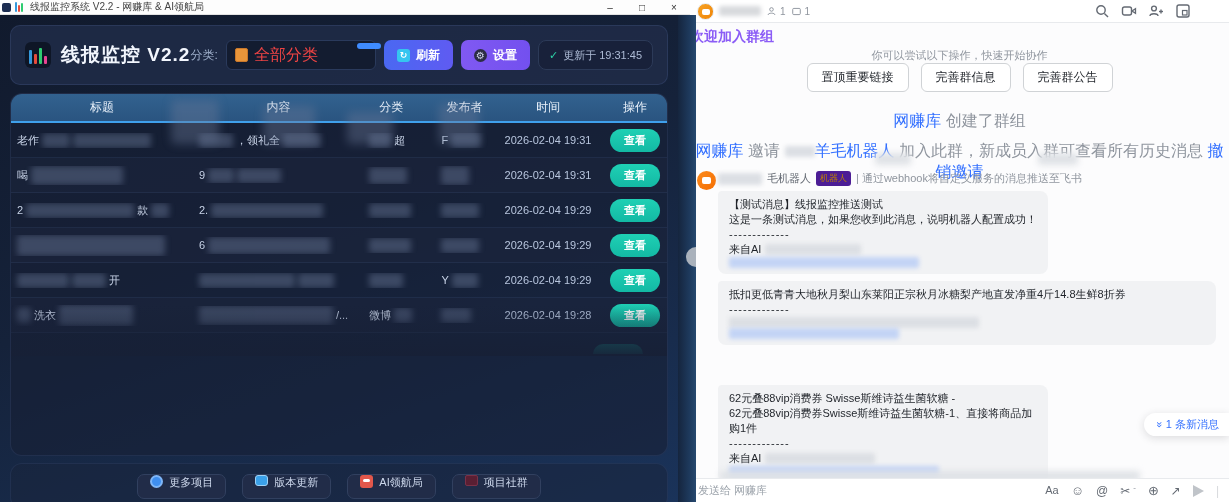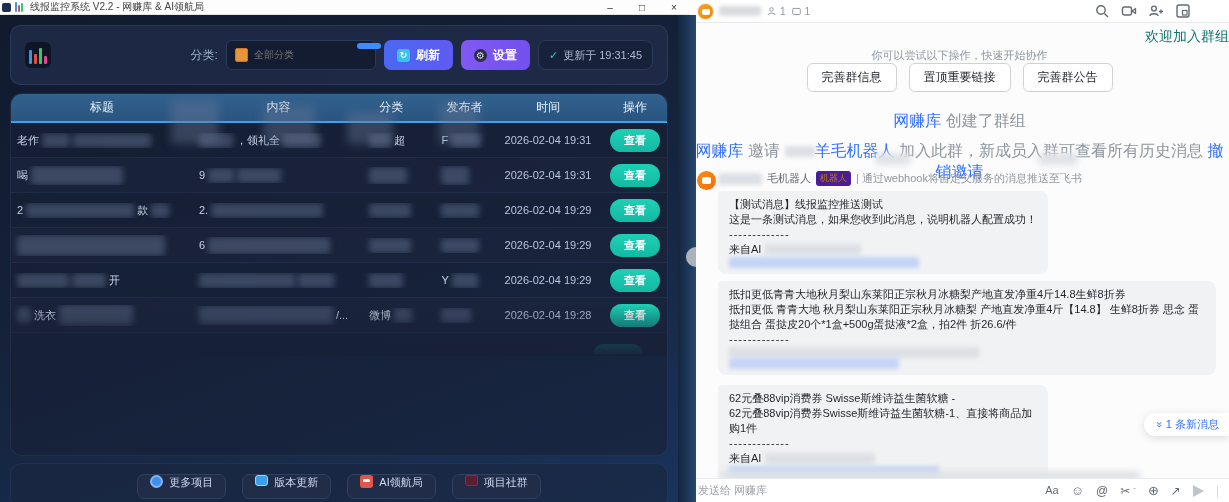--- a/index.html
+++ b/index.html
@@ -17,21 +17,21 @@
   .app-body { position:absolute; left:0; top:15px; width:678px; height:487px; background:linear-gradient(160deg,#111a2d 0%,#15223a 45%,#1a335a 100%); overflow:hidden; }
 
   .header-card { position:absolute; left:10px; top:10px; width:658px; height:60px; background:rgba(32,44,72,.85); border:1px solid rgba(100,130,190,.18); border-radius:10px; display:flex; align-items:center; padding:0 14px; }
   .logo-ico { width:26px; height:26px; background:#0e1626; border-radius:6px; display:flex; align-items:flex-end; justify-content:center; gap:2px; padding:4px; margin-right:10px; }
   .logo-ico i { width:4px; border-radius:1px; }
   .app-title { color:#f2f6fd; font-size:19px; font-weight:bold; letter-spacing:1px; }
   .hdr-right { margin-left:auto; display:flex; align-items:center; gap:8px; }
   .cat-label { color:#9fb0cc; font-size:12px; }
   .cat-select { width:150px; height:30px; background:#131c30; border:1px solid #2a3a5c; border-radius:6px; display:flex; align-items:center; padding:0 8px; gap:6px; position:relative; cursor:pointer; }
   .cat-ico { width:13px; height:14px; background:#e8953a; border-radius:2px; border:1px solid #c8772a; }
-  .cat-select span { color:#737373; font-size:10px; }
+  .cat-select span { color:#ef4444; font-size:16px; }
   .cat-dash { position:absolute; right:-6px; top:2px; width:24px; height:6px; background:#3f8cff; border-radius:3px; }
   .btn { height:30px; border:none; border-radius:7px; color:#fff; font-size:12px; font-weight:bold; display:flex; align-items:center; gap:6px; padding:0 13px; cursor:pointer; font-family:inherit; }
   .btn-refresh { background:linear-gradient(90deg,#4a68f2,#5f5bf2); }
   .btn-settings { background:linear-gradient(90deg,#8059f2,#7350ef); }
   .mini-ico { width:13px; height:13px; border-radius:3px; background:#35c5f0; color:#fff; font-size:9px; display:flex; align-items:center; justify-content:center; }
   .gear-ico { width:13px; height:13px; border-radius:50%; background:#2c2c44; color:#cfd4ea; font-size:10px; display:flex; align-items:center; justify-content:center; }
   .updated-pill { height:30px; background:#18213a; border:1px solid #2c3a58; border-radius:8px; display:flex; align-items:center; gap:5px; padding:0 10px; color:#aebcd6; font-size:11px; }
   .updated-pill .chk { color:#2dd4a8; font-size:11px; }
 
   .content-card { position:absolute; left:10px; top:78px; width:658px; height:363px; background:rgba(23,32,54,.6); border:1px solid rgba(100,130,190,.14); border-radius:12px; overflow:hidden; }
@@ -69,21 +69,21 @@
   .chat-header { position:absolute; left:0; top:0; width:100%; height:23px; background:#fff; border-bottom:1px solid #e8eaed; display:flex; align-items:center; padding-left:7px; gap:5px; }
   .gavatar { width:17px; height:17px; border-radius:50%; background:linear-gradient(135deg,#f7a325,#f08406); border:1px solid #e8ecef; position:relative; flex:none; }
   .gavatar::after{ content:""; position:absolute; left:4px; top:5px; width:8px; height:6px; background:#fff; border-radius:2px; }
   .gname-patch { width:42px; height:10px; background:#d8dadd; filter:blur(2px); border-radius:2px; }
   .hmeta { display:flex; align-items:center; gap:3px; color:#8f959e; font-size:10px; }
   .hmeta svg { display:block; }
   .chat-header-icons { margin-left:auto; display:flex; gap:11px; padding-right:38px; }
   .chat-header-icons .hic { width:16px; height:16px; cursor:pointer; }
 
   .chat-body { position:absolute; left:0; top:23px; width:100%; height:455px; overflow:hidden; }
-  .welcome-title { position:absolute; left:0; top:5px; width:100%; text-align:right; font-size:14px; color:#0f766e; font-weight:normal; }
+  .welcome-title { position:absolute; left:0; top:5px; width:100%; text-align:left; font-size:14px; color:#8b5cf6; font-weight:bold; }
   .welcome-sub { position:absolute; left:0; top:25px; width:100%; text-align:center; font-size:11px; color:#8f959e; }
   .welcome-actions { position:absolute; left:0; top:40px; width:100%; display:flex; justify-content:center; gap:12px; }
   .wa-btn { background:#fff; border:1px solid #d0d3d6; border-radius:6px; padding:5px 14px; font-size:12px; color:#1f2329; cursor:pointer; font-family:inherit; }
   .sysline { position:absolute; left:0; width:100%; text-align:center; font-size:16px; color:#8f959e; }
   .sysline .lnk { color:#3370ff; cursor:pointer; }
   .lp { display:inline-block; height:11px; background:#dcdfe4; filter:blur(2px); border-radius:2px; vertical-align:middle; }
   .free-patch { position:absolute; background:#dfe2e6; filter:blur(3px); border-radius:3px; }
 
   .sender-row { position:absolute; left:28px; top:148px; display:flex; align-items:center; gap:5px; font-size:11px; color:#646a73; }
   .bot-avatar { position:absolute; left:7px; top:148px; width:19px; height:19px; border-radius:50%; background:linear-gradient(135deg,#fb8b1e,#f56d00); }
@@ -127,20 +127,21 @@
 
 <div class="app-body">
 
   <div class="header-card">
     <span class="logo-ico">
       <i style="height:14px;background:#3498db"></i>
         <i style="height:10px;background:#e74c3c"></i>
         <i style="height:16px;background:#2ecc71"></i>
         <i style="height:8px;background:#e84393"></i>
     </span>
+    <span class="app-title">线报监控 V2.2</span>
     <span class="hdr-right">
       <span class="cat-label">分类:</span>
       <span class="cat-select">
         <span class="cat-ico"></span>
         <span>全部分类</span>
         <span class="cat-dash"></span>
       </span>
       <button class="btn btn-refresh">
         <span class="mini-ico">↻</span>
         <span>刷新</span>
@@ -368,22 +369,22 @@
           <rect x="2" y="2" width="12" height="12" rx="2" fill="none" stroke="#646a73" stroke-width="1.4"></rect>
           <rect x="7.5" y="7.5" width="4.5" height="4.5" fill="none" stroke="#646a73" stroke-width="1.2"></rect>
         </svg>
     </span>
   </div>
 
   <div class="chat-body">
     <div class="welcome-title">欢迎加入群组</div>
     <div class="welcome-sub">你可以尝试以下操作，快速开始协作</div>
     <div class="welcome-actions">
+      <button class="wa-btn">置顶重要链接</button>
       <button class="wa-btn">完善群信息</button>
-      <button class="wa-btn">置顶重要链接</button>
       <button class="wa-btn">完善群公告</button>
     </div>
 
     <div class="sysline" style="top:88px">
       <span class="lnk">网赚库</span>
       <span>创建了群组</span>
     </div>
 
     <div class="sysline" style="top:118px">
       <span class="lnk">网赚库</span>
@@ -411,21 +412,20 @@
           <span>来自AI</span>
           <span class="lp" style="width:96px"></span>
         </div>
       <div class="blur-line">
           <span class="bp" style="width:190px"></span>
         </div>
     </div>
 
     <div class="bubble" style="top:258px;width:498px">
       <div>抵扣更低青青大地秋月梨山东莱阳正宗秋月冰糖梨产地直发净重4斤14.8生鲜8折券</div>
-      <div>抵扣更低 青青大地 秋月梨山东莱阳正宗秋月冰糖梨 产地直发净重4斤【14.8】 生鲜8折券 思念 蛋挞组合 蛋挞皮20个*1盒+500g蛋挞液*2盒，拍2件 折26.6/件</div>
       <div class="dash">-------------</div>
       <div class="blur-line">
           <span class="lp" style="width:250px"></span>
         </div>
       <div class="blur-line">
           <span class="bp" style="width:170px"></span>
         </div>
     </div>
 
     <div class="bubble" style="top:362px;width:330px">

